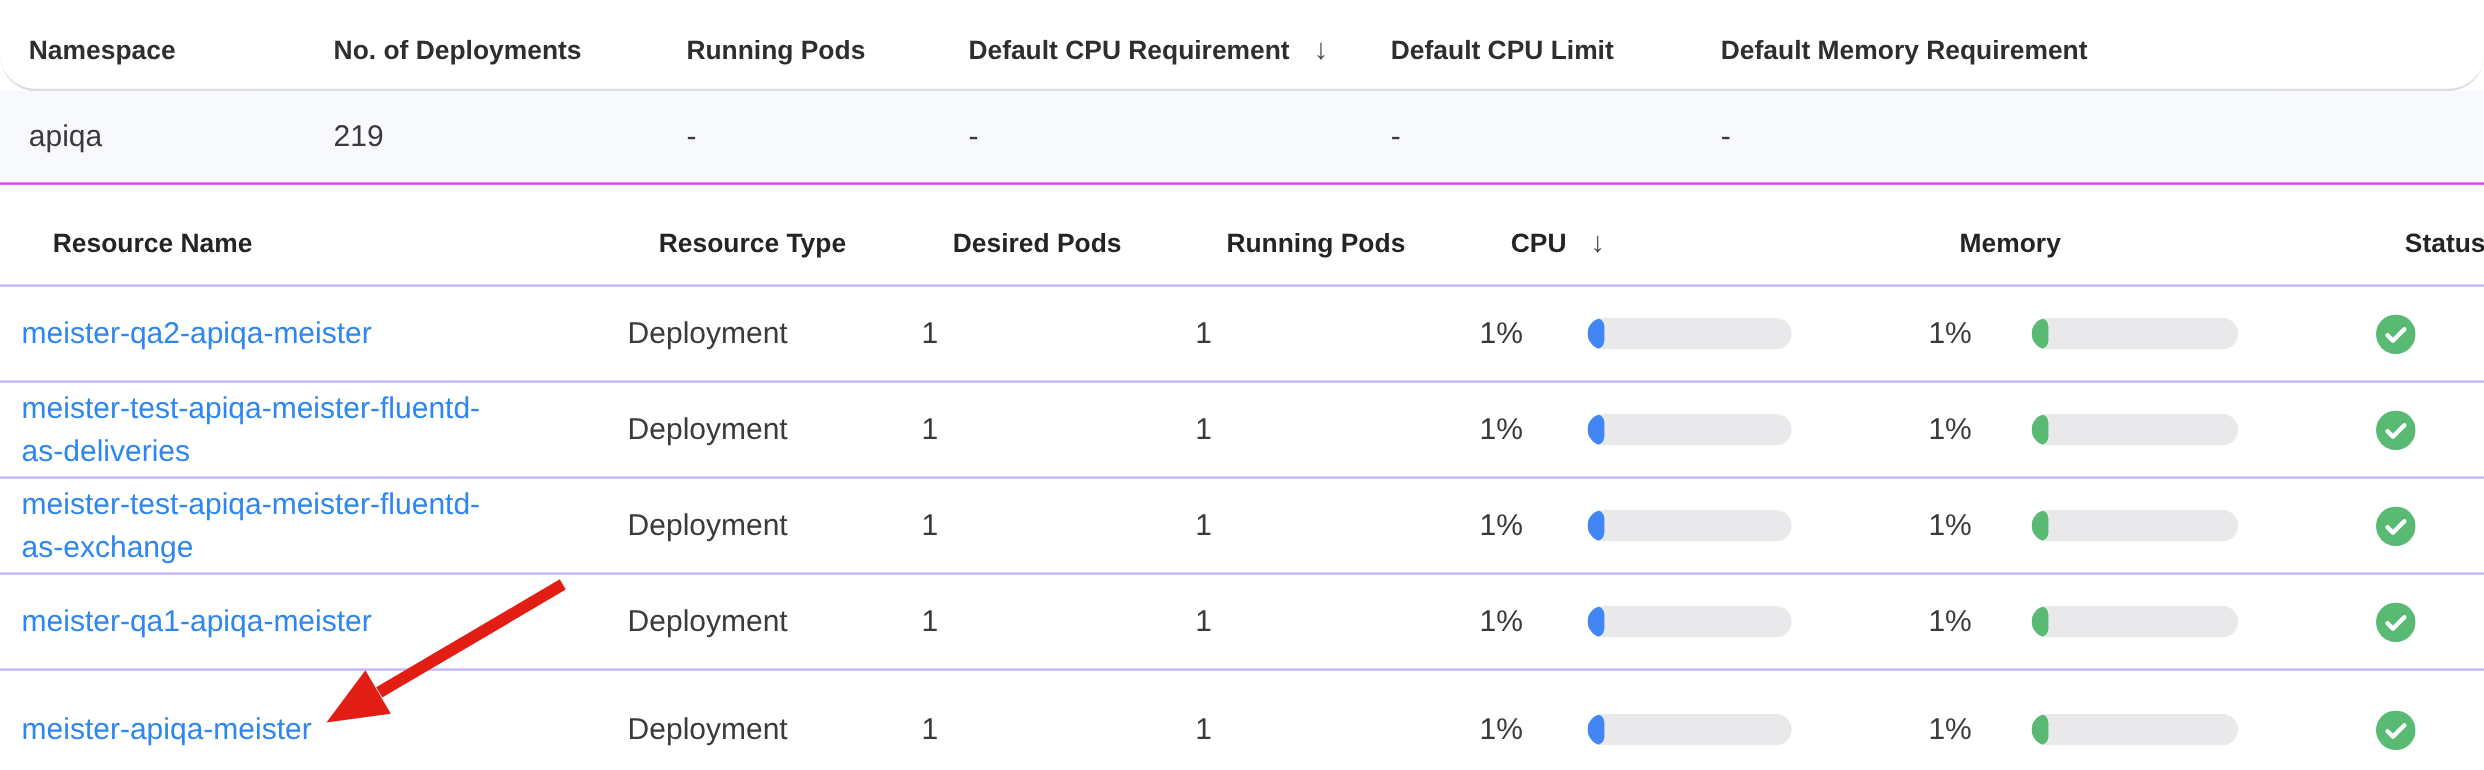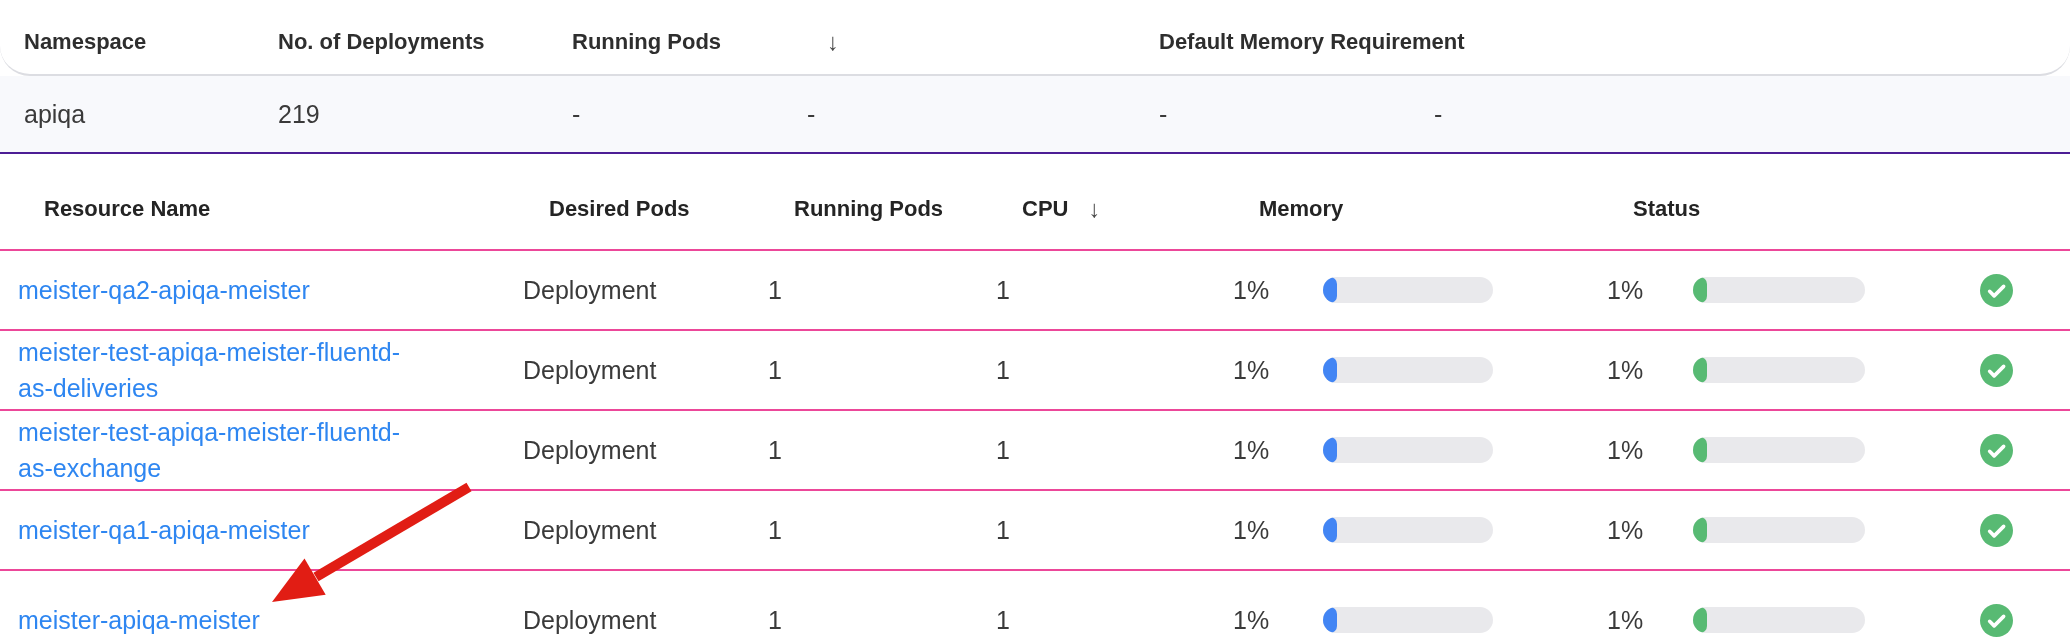--- a/index.html
+++ b/index.html
@@ -27,41 +27,41 @@
   }
   .ns-head .cell {
     font-size:22px; font-weight:700; color:#2e2e2e;
     padding-top:10px;
     display:flex; align-items:center;
     white-space:nowrap;
   }
   .ns-row {
     height:78px;
     background:#f8f9fc;
-    border-bottom:2px solid #4c1d95;
+    border-bottom:2px solid #d946ef;
   }
   .ns-row .cell { font-size:25px; color:#3a3a3a; }
 
   
   .res-grid {
     display:grid;
     grid-template-columns:505px 245px 228px 237px 374px 371px 92px;
     padding-left:18px;
     align-items:center;
   }
-  .res-head { height:95px;padding-left:44px; }
+  .res-head { height:83px;padding-left:44px; }
   .res-head .cell {
     font-size:22px; font-weight:700; color:#242424;
     padding-top:14px;
     display:flex; align-items:center;
     white-space:nowrap;
   }
   .res-row {
     height:80px;
-    border-top:2px solid #ec4899;
+    border-top:2px solid #c4b5fd;
   }
   .res-row.last { height:102px; border-bottom:2px solid #e4e4e7; }
   .res-row .cell { font-size:25px; color:#3a3a3a; }
 
   .sort-arrow {
     font-weight:400; font-size:24px; color:#4a4a4a;
     margin-left:20px; line-height:1;
   }
 
   a.res-link {
@@ -107,40 +107,47 @@
       <div class="cell">
           <span>Namespace</span>
         </div>
       <div class="cell">
           <span>No. of Deployments</span>
         </div>
       <div class="cell">
           <span>Running Pods</span>
         </div>
       <div class="cell">
+        <span>Default CPU Requirement</span>
         <span class="sort-arrow">↓</span>
       </div>
+      <div class="cell">
+          <span>Default CPU Limit</span>
+        </div>
       <div class="cell">
           <span>Default Memory Requirement</span>
         </div>
     </div>
     <div class="ns-grid ns-row">
       <div class="cell">apiqa</div>
       <div class="cell">219</div>
       <div class="cell">-</div>
       <div class="cell">-</div>
       <div class="cell">-</div>
       <div class="cell">-</div>
     </div>
   </section>
 
   <section>
     <div class="res-grid res-head">
       <div class="cell">
           <span>Resource Name</span>
+        </div>
+      <div class="cell">
+          <span>Resource Type</span>
         </div>
       <div class="cell">
           <span>Desired Pods</span>
         </div>
       <div class="cell">
           <span>Running Pods</span>
         </div>
       <div class="cell">
         <span>CPU</span>
         <span class="sort-arrow">↓</span>

